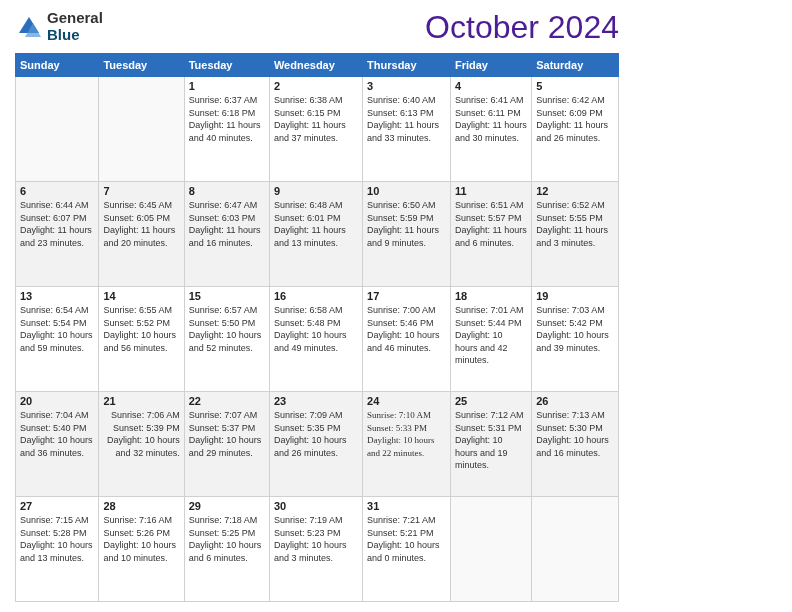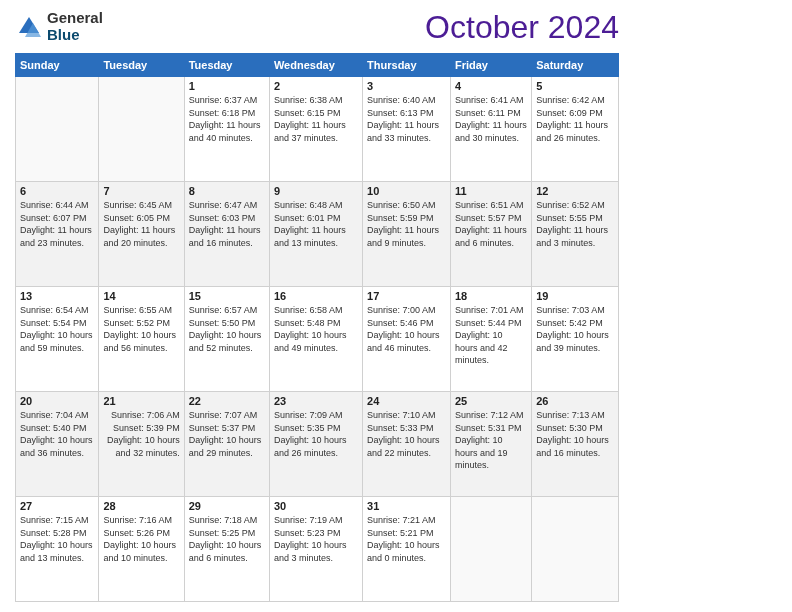--- a/index.html
+++ b/index.html
@@ -278,21 +278,21 @@
 Daylight: 10 hours and 29 minutes.</div>
           </td>
           <td>
             <span class="day-num">23</span>
             <div class="day-info" style="white-space: pre-line;">Sunrise: 7:09 AM
 Sunset: 5:35 PM
 Daylight: 10 hours and 26 minutes.</div>
           </td>
           <td>
             <span class="day-num">24</span>
-            <div class="day-info" style="white-space: pre-line;">Sunrise: 7:10 AM
+            <div class="day-info" style="white-space: pre-line; font-family: Liberation Serif, serif;">Sunrise: 7:10 AM
 Sunset: 5:33 PM
 Daylight: 10 hours and 22 minutes.</div>
           </td>
           <td>
             <span class="day-num">25</span>
             <div class="day-info" style="white-space: pre-line;">Sunrise: 7:12 AM
 Sunset: 5:31 PM
 Daylight: 10 hours and 19 minutes.</div>
           </td>
           <td>

